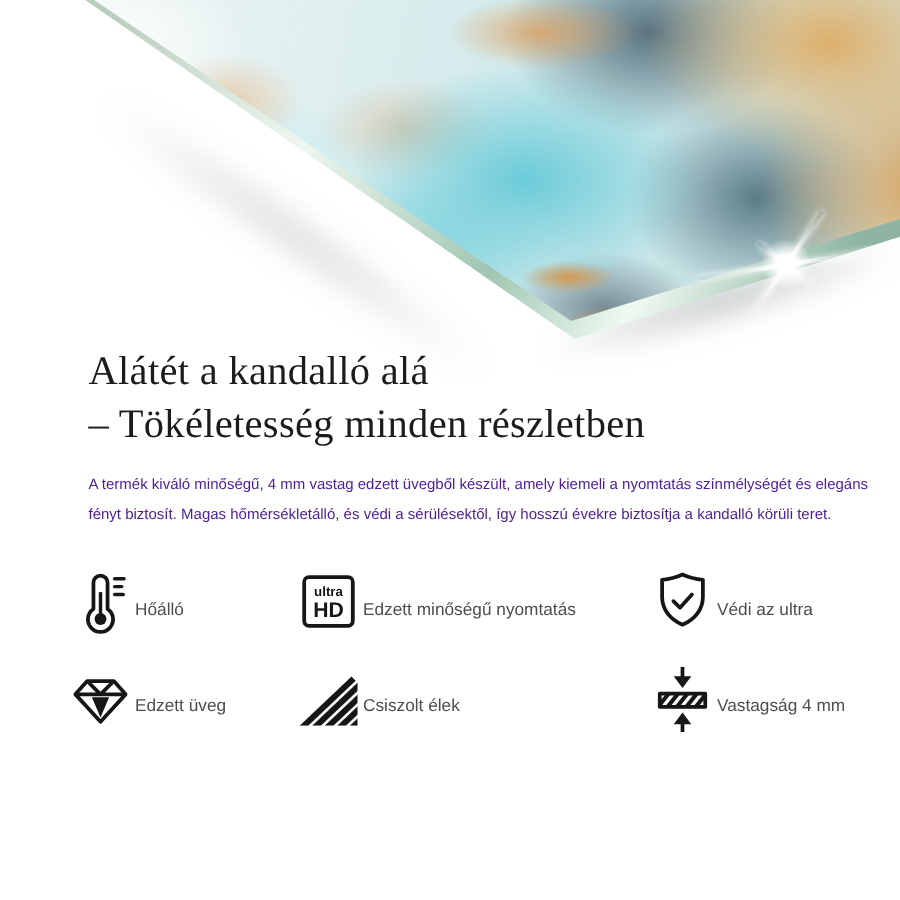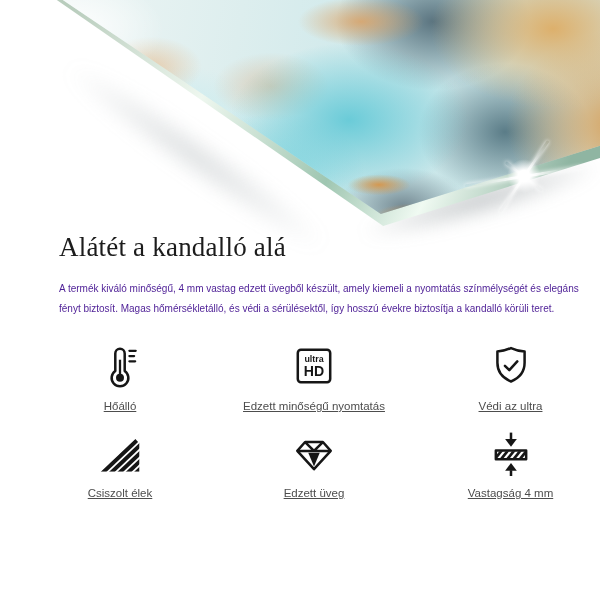--- a/index.html
+++ b/index.html
@@ -48,23 +48,23 @@
 
   
   .content{position:absolute;left:40px;top:230px;width:528px;}
   .title{margin:0;font-family:"Liberation Serif",serif;font-weight:400;
     font-size:27px;line-height:35px;color:#1c1c1c;letter-spacing:.2px;}
   .desc{margin:14px 0 0 0;font-size:10px;line-height:20px;color:#4c1d95;width:528px;}
 
   
   .features{margin:24px 0 0 -15px;width:545px;display:grid;
     grid-template-columns:152px 236px 157px;row-gap:18px;}
-  .feature{display:flex;flex-direction:column;align-items:center;}
+  .feature{display:flex;flex-direction:row;align-items:center;}
   .ficon{width:46px;height:46px;display:block;}
-  .flabel{margin-top:11px;font-size:11.5px;color:#4d4d4d;text-align:right;white-space:nowrap;text-decoration:underline;}
+  .flabel{margin-top:11px;font-size:11.5px;color:#4d4d4d;text-align:right;white-space:nowrap;}
   .ic-stroke{fill:none;stroke:#161616;stroke-width:2.4;stroke-linejoin:round;}
   .ic-fill{fill:#161616;stroke:none;}
   .badge-top{font-family:"Liberation Sans",sans-serif;font-size:8.5px;font-weight:700;fill:#161616;}
   .badge-bottom{font-family:"Liberation Sans",sans-serif;font-size:13.5px;font-weight:800;fill:#161616;}
 </style>
 </head>
 <body>
 
 <div class="page">
 
@@ -77,20 +77,21 @@
       <span class="ray ray1"></span>
       <span class="ray ray2"></span>
       <span class="ray ray3"></span>
       <span class="glow"></span>
     </div>
   </div>
 
   <div class="content">
     <h1 class="title">
       <span>Alátét a kandalló alá</span><br>
+      <span>– Tökéletesség minden részletben</span>
     </h1>
     <p class="desc">A termék kiváló minőségű, 4 mm vastag edzett üvegből készült, amely kiemeli a nyomtatás színmélységét és elegáns fényt biztosít. Magas hőmérsékletálló, és védi a sérülésektől, így hosszú évekre biztosítja a kandalló körüli teret.</p>
 
     <div class="features">
 
       <div class="feature">
         <svg class="ficon" viewBox="0 0 44 44">
           <path class="ic-stroke" d="M17.5 26.8 V10 a4.5 4.5 0 0 1 9 0 v16.8 a8 8 0 1 1 -9 0 z"></path>
           <circle class="ic-fill" cx="22" cy="33.2" r="3.8"></circle>
           <rect class="ic-fill" x="20.9" y="16" width="2.2" height="16"></rect>
@@ -115,43 +116,43 @@
       <div class="feature">
         <svg class="ficon" viewBox="0 0 44 44">
           <path class="ic-stroke" stroke-width="2.5" d="M22 4.8 c4.2 1.9 8.6 3 13 3.4 V19 c0 8.2 -5.2 14.6 -13 17.8 C14.2 33.6 9 27.2 9 19 V8.2 c4.4 -.4 8.8 -1.5 13 -3.4 z"></path>
           <path class="ic-stroke" stroke-width="2.5" stroke-linecap="round" d="M16.2 21.8 l4.2 4.2 7.6 -8.4"></path>
         </svg>
         <div class="flabel">Védi az ultra</div>
       </div>
 
       <div class="feature">
         <svg class="ficon" viewBox="0 0 44 44">
+          <path class="ic-stroke" stroke-width="2.3" d="M13.5 11.5 L6 20 L22 37.5 L38 20 L30.5 11.5 Z"></path>
+          <path class="ic-stroke" stroke-width="2.3" d="M6 20 H38 M13.5 11.5 L22 20 L30.5 11.5"></path>
+          <path class="ic-fill" d="M16.5 21.8 L27.5 21.8 L22 34.8 Z"></path>
+        </svg>
+        <div class="flabel">Edzett üveg</div>
+      </div>
+
+      <div class="feature">
+        <svg class="ficon" viewBox="0 0 44 44">
           <defs>
             <clipPath id="pe-clip">
                 <path d="M3 40 L40.5 4.5 L40.5 40 Z"></path>
               </clipPath>
           </defs>
           <g clip-path="url(#pe-clip)" stroke="#161616" stroke-width="3.8">
             <line x1="0" y1="46" x2="38" y2="10"></line>
             <line x1="8" y1="46" x2="46" y2="10"></line>
             <line x1="16" y1="46" x2="54" y2="10"></line>
             <line x1="24" y1="46" x2="62" y2="10"></line>
             <line x1="32" y1="46" x2="70" y2="10"></line>
           </g>
         </svg>
         <div class="flabel">Csiszolt élek</div>
-      </div>
-
-      <div class="feature">
-        <svg class="ficon" viewBox="0 0 44 44">
-          <path class="ic-stroke" stroke-width="2.3" d="M13.5 11.5 L6 20 L22 37.5 L38 20 L30.5 11.5 Z"></path>
-          <path class="ic-stroke" stroke-width="2.3" d="M6 20 H38 M13.5 11.5 L22 20 L30.5 11.5"></path>
-          <path class="ic-fill" d="M16.5 21.8 L27.5 21.8 L22 34.8 Z"></path>
-        </svg>
-        <div class="flabel">Edzett üveg</div>
       </div>
 
       <div class="feature">
         <svg class="ficon" viewBox="0 0 44 44">
           <defs>
             <clipPath id="th-clip">
                 <rect x="8.3" y="20.3" width="27.4" height="6.9"></rect>
               </clipPath>
           </defs>
           <rect class="ic-fill" x="20.8" y="2.5" width="2.4" height="7"></rect>

